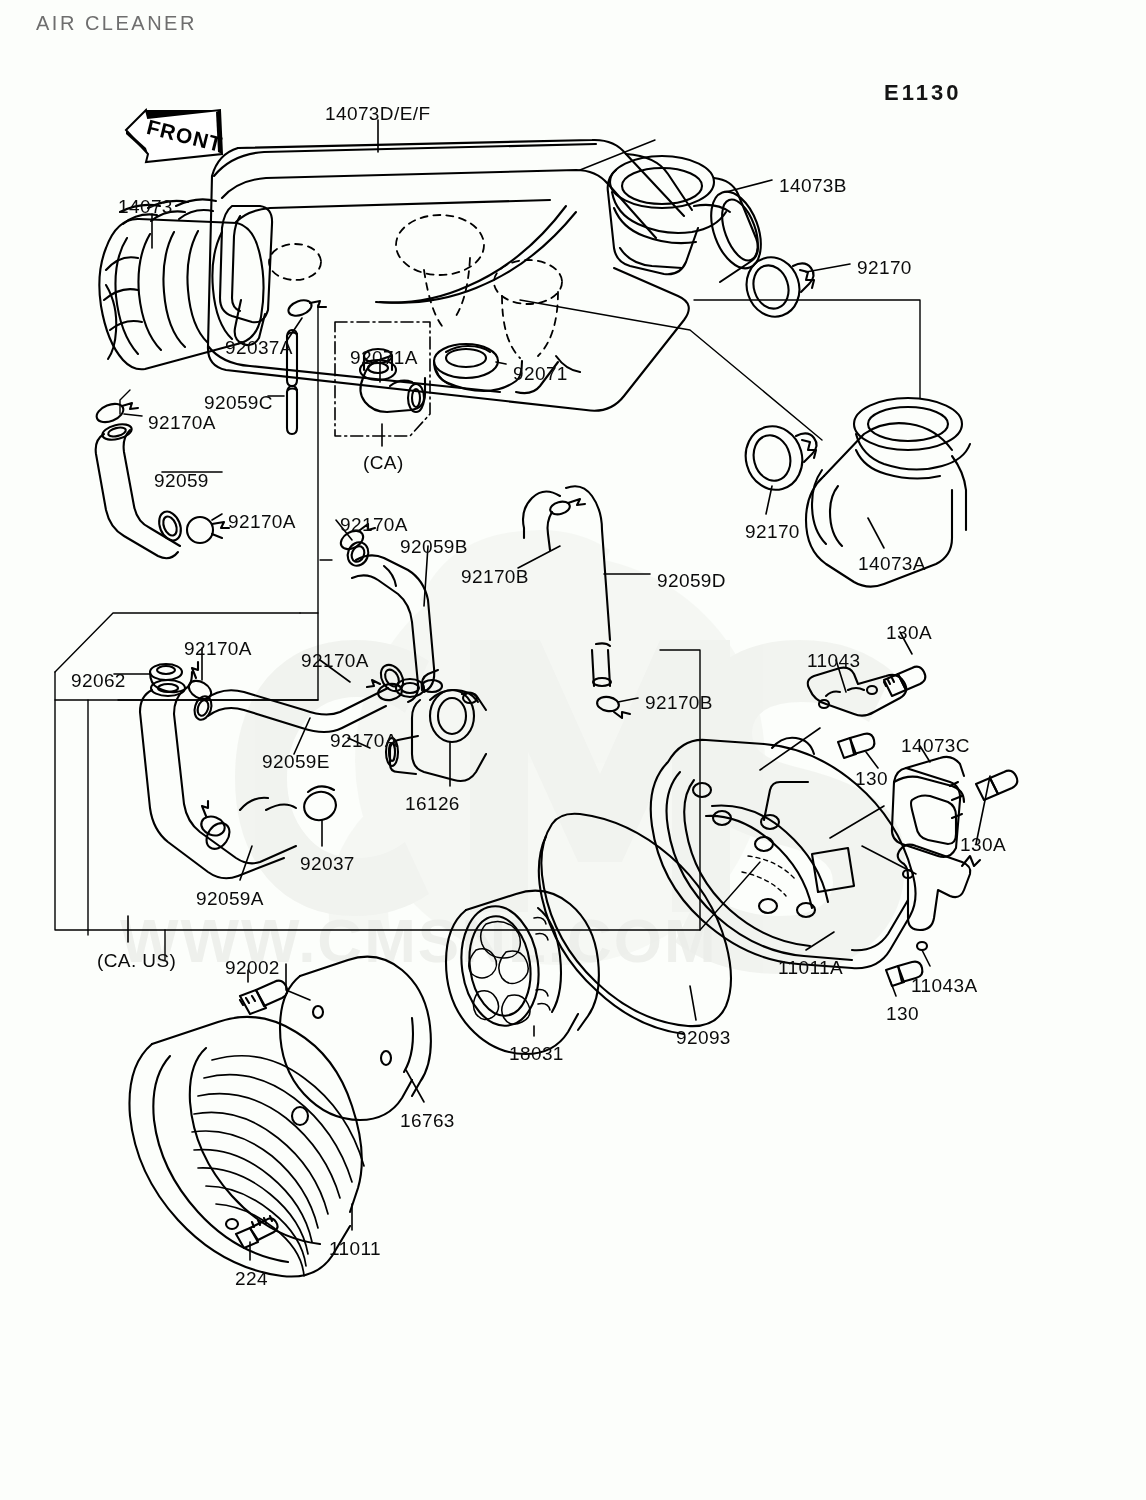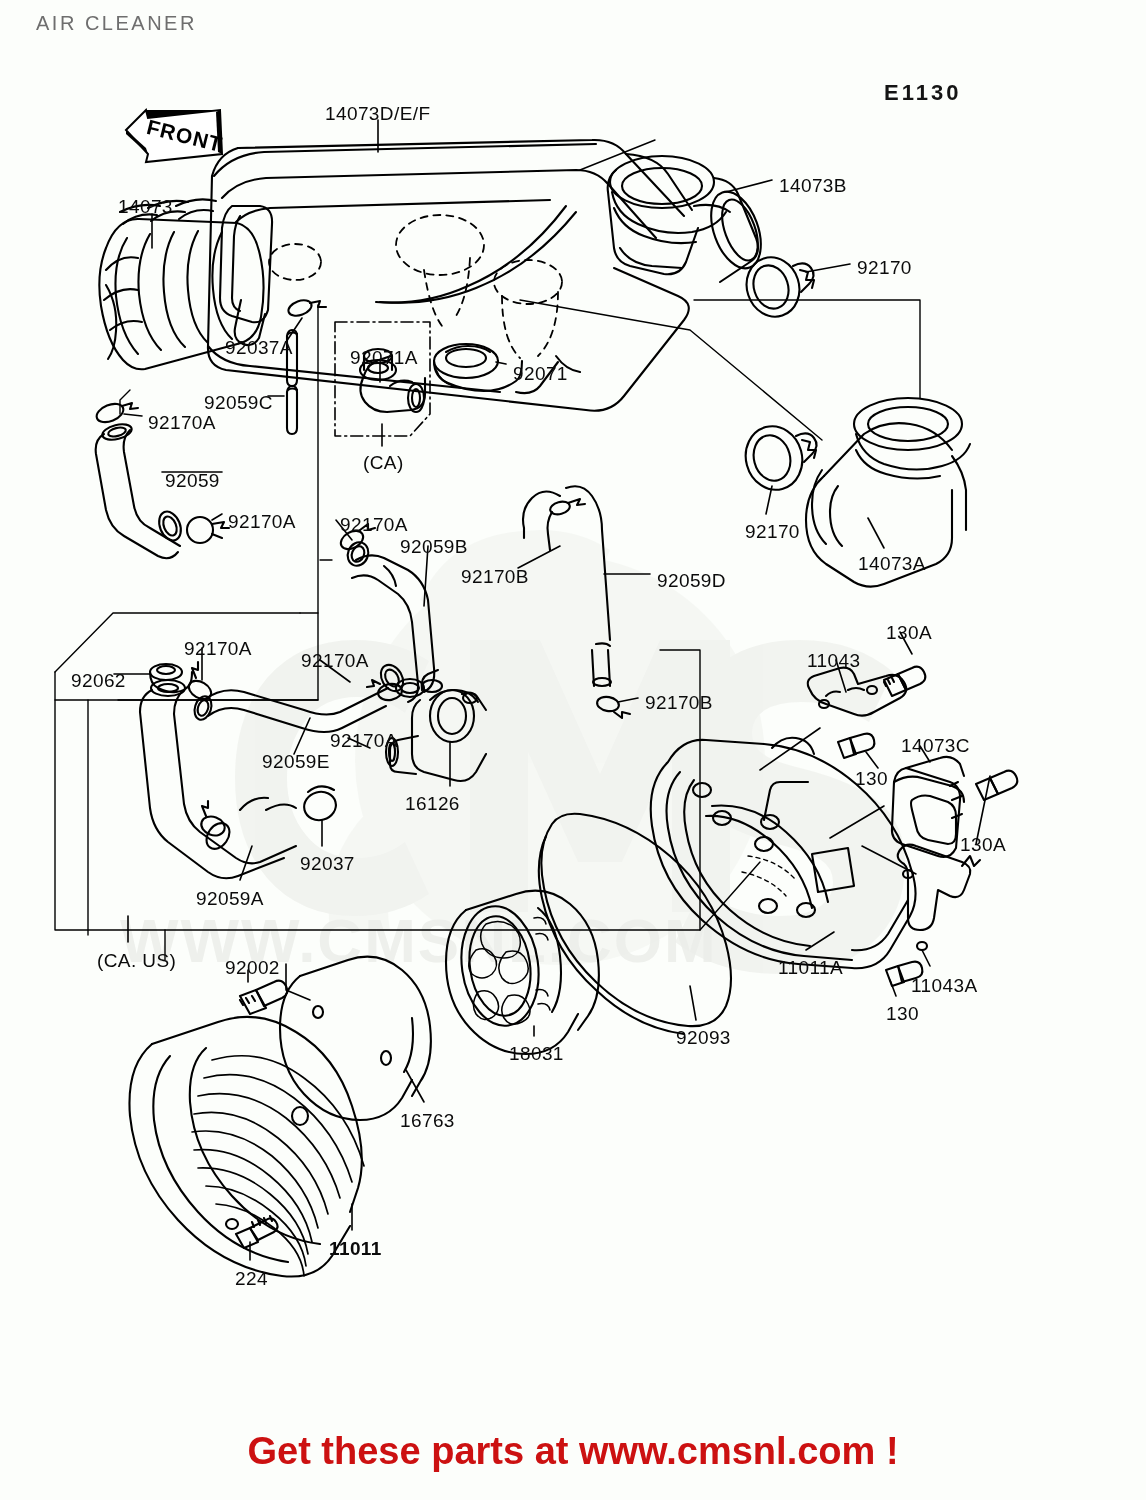--- a/index.html
+++ b/index.html
@@ -524,21 +524,21 @@
       <div class="lbl" style="left: 325px; top: 103px;">14073D/E/F</div>
       <div class="lbl" style="left: 118px; top: 196px;">14073</div>
       <div class="lbl" style="left: 779px; top: 175px;">14073B</div>
       <div class="lbl" style="left: 857px; top: 257px;">92170</div>
       <div class="lbl" style="left: 225px; top: 337px;">92037A</div>
       <div class="lbl" style="left: 350px; top: 347px;">92071A</div>
       <div class="lbl" style="left: 513px; top: 363px;">92071</div>
       <div class="lbl" style="left: 204px; top: 392px;">92059C</div>
       <div class="lbl" style="left: 148px; top: 412px;">92170A</div>
       <div class="lbl" style="left: 363px; top: 452px;">(CA)</div>
-      <div class="lbl" style="left: 165px; top: 470px; text-align: center;">92059</div>
+      <div class="lbl" style="left: 154px; top: 470px; text-align: center;">92059</div>
       <div class="lbl" style="left: 228px; top: 511px;">92170A</div>
       <div class="lbl" style="left: 340px; top: 514px;">92170A</div>
       <div class="lbl" style="left: 400px; top: 536px;">92059B</div>
       <div class="lbl" style="left: 461px; top: 566px;">92170B</div>
       <div class="lbl" style="left: 657px; top: 570px;">92059D</div>
       <div class="lbl" style="left: 745px; top: 521px;">92170</div>
       <div class="lbl" style="left: 858px; top: 553px;">14073A</div>
       <div class="lbl" style="left: 886px; top: 622px;">130A</div>
       <div class="lbl" style="left: 807px; top: 650px;">11043</div>
       <div class="lbl" style="left: 184px; top: 638px;">92170A</div>
@@ -554,18 +554,17 @@
       <div class="lbl" style="left: 960px; top: 834px;">130A</div>
       <div class="lbl" style="left: 196px; top: 888px;">92059A</div>
       <div class="lbl" style="left: 778px; top: 957px;">11011A</div>
       <div class="lbl" style="left: 911px; top: 975px;">11043A</div>
       <div class="lbl" style="left: 886px; top: 1003px;">130</div>
       <div class="lbl" style="left: 90px; top: 950px; margin-left: 7px;">(CA. US)</div>
       <div class="lbl" style="left: 219px; top: 957px; margin-left: 6px;">92002</div>
       <div class="lbl" style="left: 676px; top: 1027px;">92093</div>
       <div class="lbl" style="left: 509px; top: 1043px;">18031</div>
       <div class="lbl" style="left: 400px; top: 1110px;">16763</div>
-      <div class="lbl" style="left: 329px; top: 1238px; font-weight: bold;">11011</div>
+      <div class="lbl" style="left: 329px; top: 1238px;">11011</div>
       <div class="lbl" style="left: 235px; top: 1268px;">224</div>
     </div>
 
-  <div class="footer-cta">Get these parts at www.cmsnl.com !</div>
 </div>
 
 </body></html>

